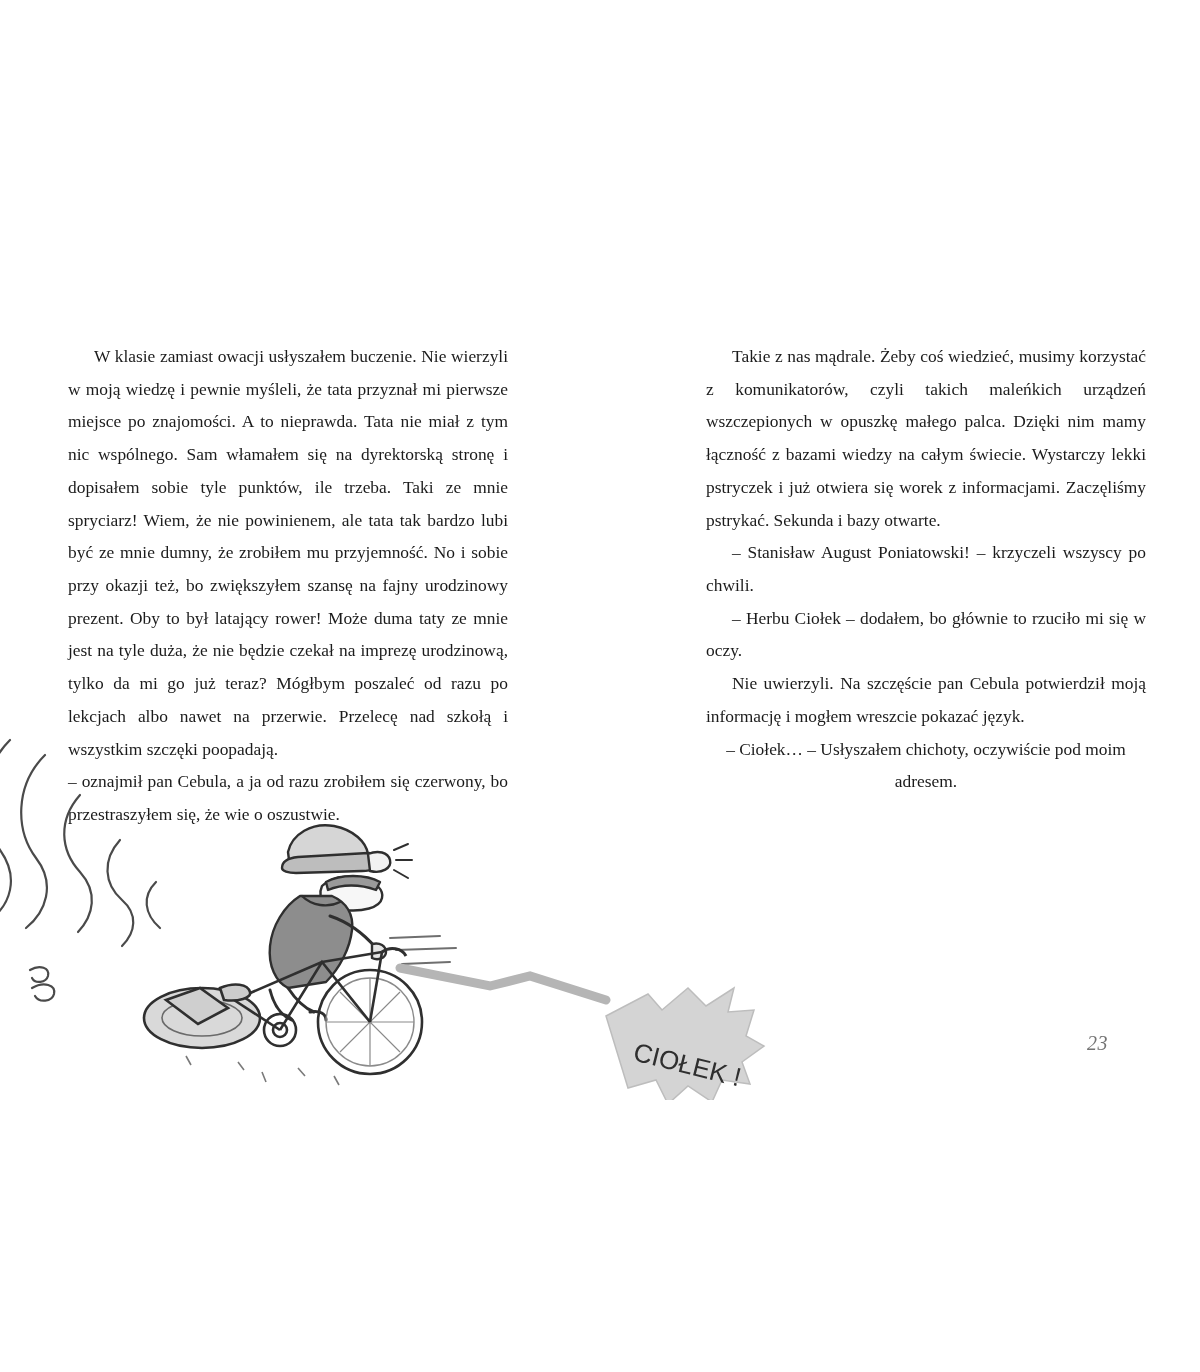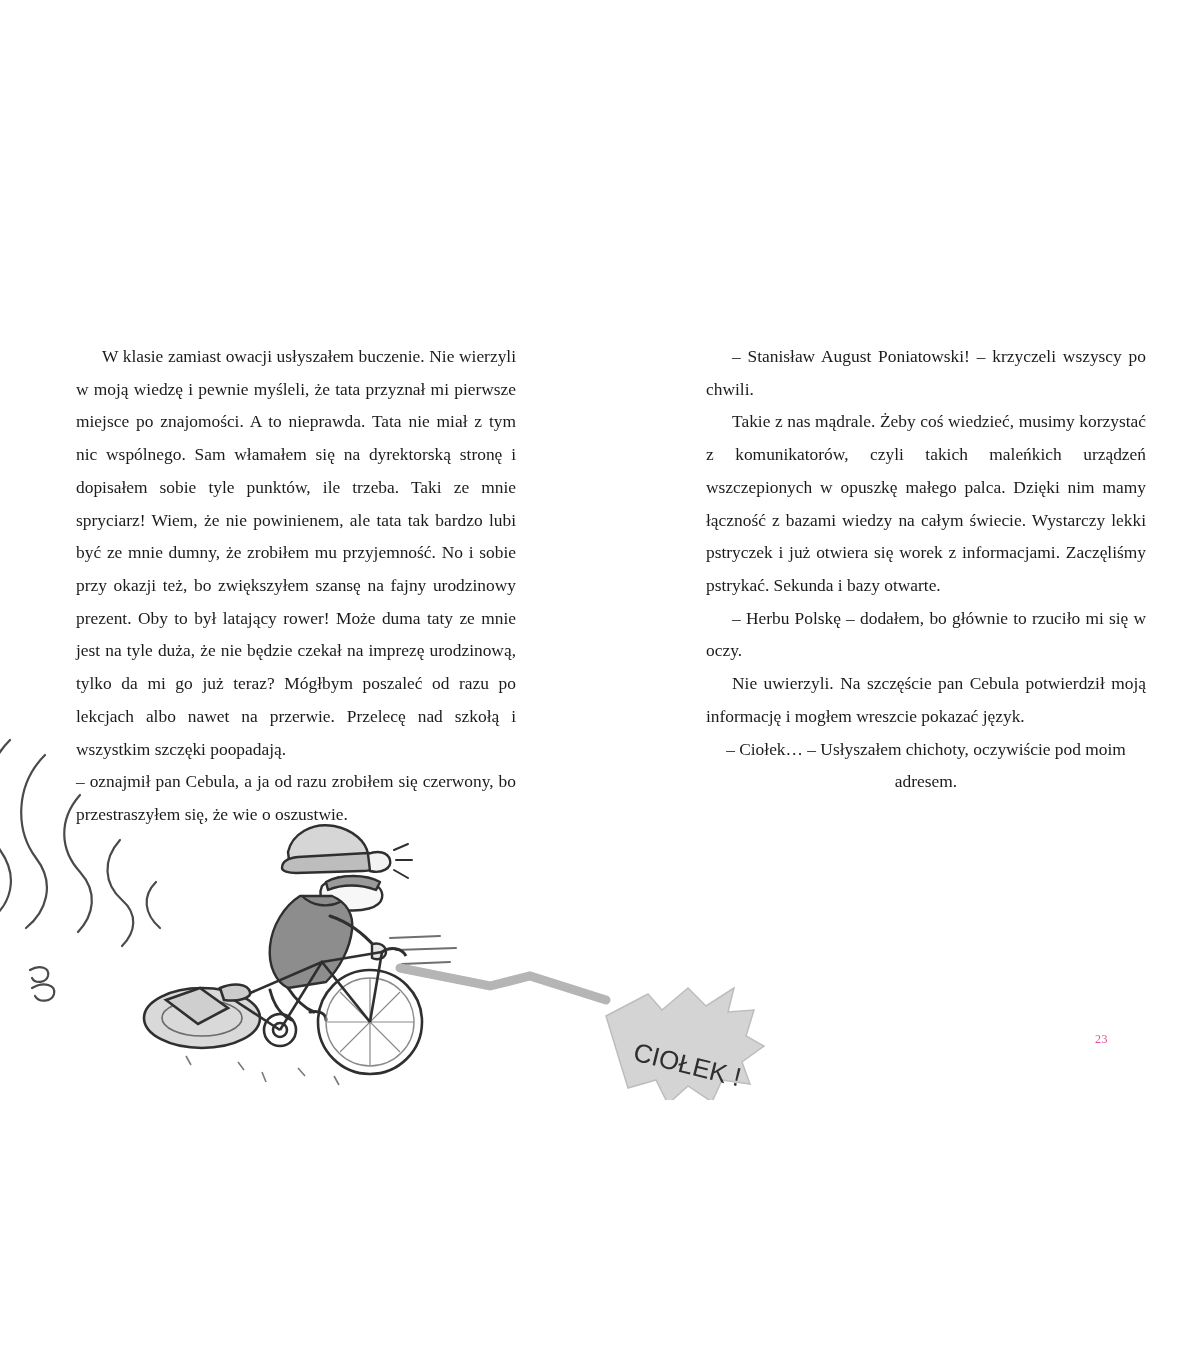--- a/index.html
+++ b/index.html
@@ -22,21 +22,21 @@
   .column {
     position: absolute;
     top: 340px;
     width: 440px;
     font-size: 17.4px;
     line-height: 1.88;
     text-align: justify;
     text-justify: inter-word;
     hyphens: manual;
   }
-  .column-left { left: 68px; margin-left: 8px; }
+  .column-left { left: 68px; }
   .column-right { left: 706px; }
   .column p {
     margin: 0;
   }
   .column p.indent {
     text-indent: 26px;
   }
   .column p.dialog {
     text-indent: 26px;
   }
@@ -44,23 +44,24 @@
     text-indent: 0;
   }
   .center-close {
     text-align: center;
     text-indent: 0 !important;
   }
   .page-number {
     position: absolute;
     right: 92px;
     top: 1032px;
-    font-size: 12px;
-    color: #ec4899;
+    font-size: 20px;
+    color: #737373;
     letter-spacing: 0.5px;
+    font-style: italic;
   }
   
   .illustration {
     position: absolute;
     left: -30px;
     top: 700px;
     width: 900px;
     height: 400px;
     pointer-events: none;
   }
@@ -75,23 +76,23 @@
 <body>
 
 <div class="page">
 
   <div class="column column-left">
     <p class="indent">W klasie zamiast owacji usłyszałem buczenie. Nie wierzyli w moją wiedzę i pewnie myśleli, że tata przyznał mi pierwsze miejsce po znajomości. A to nieprawda. Tata nie miał z tym nic wspólnego. Sam włamałem się na dyrektorską stronę i dopisałem sobie tyle punktów, ile trzeba. Taki ze mnie spryciarz! Wiem, że nie powinienem, ale tata tak bardzo lubi być ze mnie dumny, że zrobiłem mu przyjemność. No i sobie przy okazji też, bo zwiększyłem szansę na fajny urodzinowy prezent. Oby to był latający rower! Może duma taty ze mnie jest na tyle duża, że nie będzie czekał na imprezę urodzinową, tylko da mi go już teraz? Mógłbym poszaleć od razu po lekcjach albo nawet na przerwie. Przelecę nad szkołą i wszystkim szczęki poopadają.</p>
     <p class="dialog-cont">– oznajmił pan Cebula, a ja od razu zrobiłem się czerwony, bo przestraszyłem się, że wie o oszustwie.</p>
   </div>
 
   <div class="column column-right">
+    <p class="indent">Takie z nas mądrale. Żeby coś wiedzieć, musimy korzystać z komunikatorów, czyli takich maleńkich urządzeń wszczepionych w opuszkę małego palca. Dzięki nim mamy łączność z bazami wiedzy na całym świecie. Wystarczy lekki pstryczek i już otwiera się worek z informacjami. Zaczęliśmy pstrykać. Sekunda i bazy otwarte.</p>
     <p class="indent">– Stanisław August Poniatowski! – krzyczeli wszyscy po chwili.</p>
-    <p class="indent">Takie z nas mądrale. Żeby coś wiedzieć, musimy korzystać z komunikatorów, czyli takich maleńkich urządzeń wszczepionych w opuszkę małego palca. Dzięki nim mamy łączność z bazami wiedzy na całym świecie. Wystarczy lekki pstryczek i już otwiera się worek z informacjami. Zaczęliśmy pstrykać. Sekunda i bazy otwarte.</p>
-    <p class="indent">– Herbu Polskę – dodałem, bo głównie to rzuciło mi się w oczy.</p>
+    <p class="indent">– Herbu Ciołek – dodałem, bo głównie to rzuciło mi się w oczy.</p>
     <p class="indent">Nie uwierzyli. Na szczęście pan Cebula potwierdził moją informację i mogłem wreszcie pokazać język.</p>
     <p class="center-close">– Ciołek… – Usłyszałem chichoty, oczywiście pod moim adresem.</p>
   </div>
 
   <div class="page-number">23</div>
 
   <div class="illustration">
     <svg width="900" height="400" viewBox="0 0 900 400" xmlns="http://www.w3.org/2000/svg">
 
       <g fill="none" stroke="#4a4a4a" stroke-width="2.2" stroke-linecap="round">

